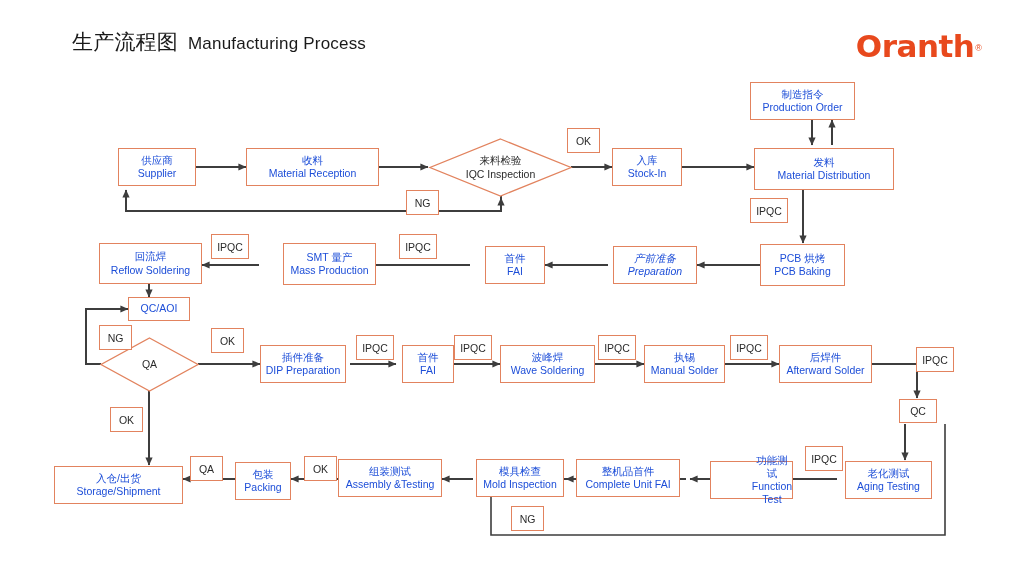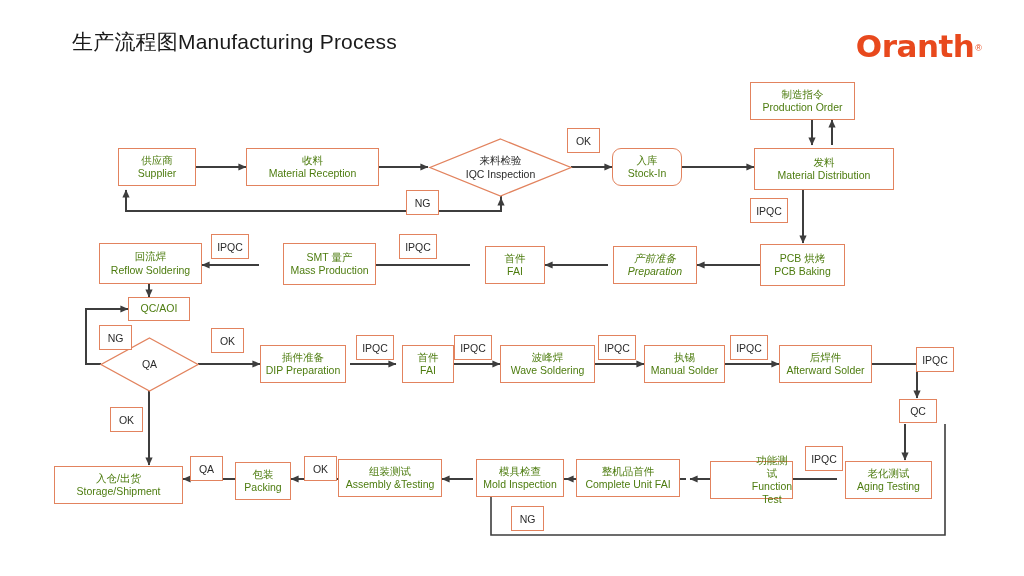--- a/index.html
+++ b/index.html
@@ -26,21 +26,21 @@
   #title {
     position: absolute;
     left: 72px;
     top: 28px;
     font-size: 21px;
     color: #1a1a1a;
     letter-spacing: 0.2px;
     white-space: nowrap;
   }
   #title .cn { font-size: 21px; }
-  #title .en { font-size: 21px; }
+  #title .en { font-size: 17px; margin-left: 10px; }
 
   #logo {
     position: absolute;
     right: 42px;
     top: 28px;
     white-space: nowrap;
   }
   #logo .word {
     font-size: 31px;
     font-weight: bold;
@@ -59,21 +59,21 @@
   .node {
     position: absolute;
     box-sizing: border-box;
     border: 1.3px solid #E2835E;
     background: #ffffff;
     display: flex;
     flex-direction: column;
     align-items: center;
     justify-content: center;
     text-align: center;
-    color: #4d7c0f;
+    color: #1d4ed8;
     line-height: 1.25;
     z-index: 5;
   }
   .node .cn { font-size: 10.5px; }
   .node .en { font-size: 10.5px; }
   .node.single .en { font-size: 10.5px; }
 
   
   .tag {
     position: absolute;
@@ -207,21 +207,21 @@
 </div>
 
 <div class="tag" style="left:567px; top:128px; width:33px; height:25px;">
   <span>OK</span>
 </div>
 
 <div class="tag" style="left:406px; top:190px; width:33px; height:25px;">
   <span>NG</span>
 </div>
 
-<div class="node" style="left:612px; top:148px; width:70px; height:38px;border-radius:9px;">
+<div class="node" style="left:612px; top:148px; width:70px; height:38px;">
   <span class="cn">入库</span>
   <span class="en">Stock-In</span>
 </div>
 
 <div class="node" style="left:754px; top:148px; width:140px; height:42px;">
   <span class="cn">发料</span>
   <span class="en">Material Distribution</span>
 </div>
 
 <div class="node" style="left:750px; top:82px; width:105px; height:38px;">

